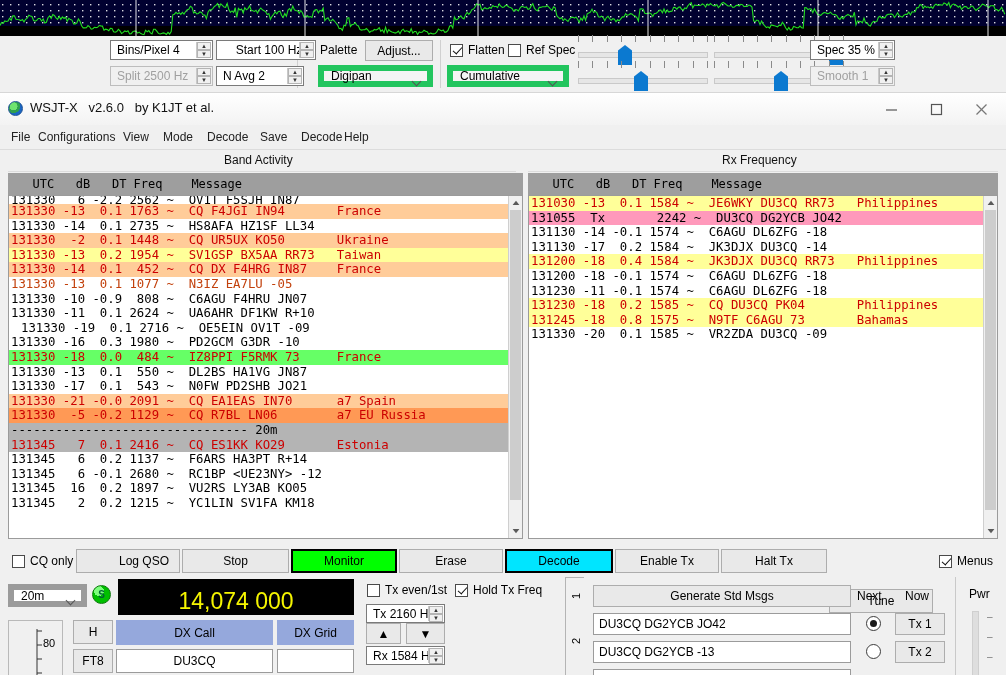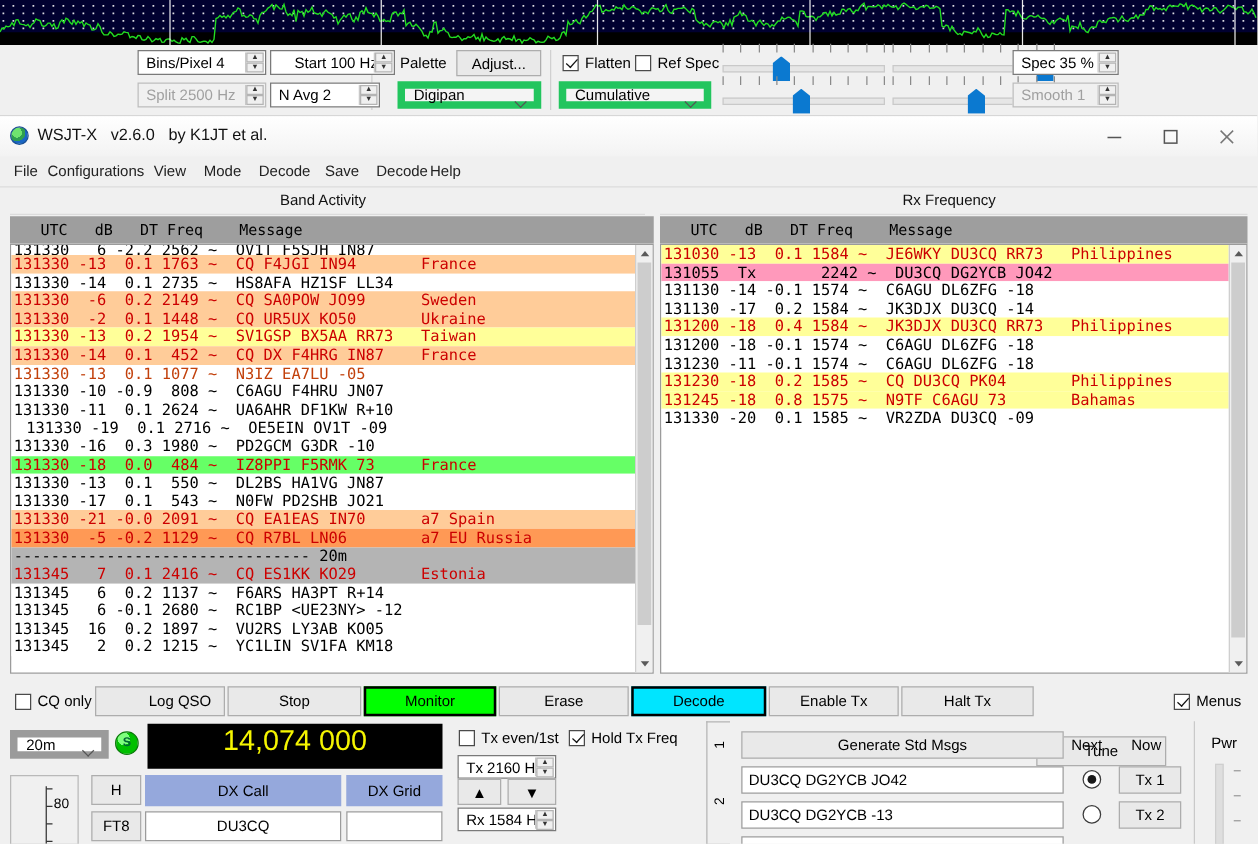--- a/index.html
+++ b/index.html
@@ -95,21 +95,21 @@
   .sb { position:absolute; right:0; top:0; bottom:0; width:14px; background:#f0f0f0; border-left:1px solid #cfcfcf; }
   .sb .arrow { position:absolute; left:0; right:0; height:14px; display:flex; align-items:center; justify-content:center; }
   .sb .arrow.up { top:0; } .sb .arrow.dn { bottom:0; }
   .sb .thumb { position:absolute; left:1px; right:1px; background:#cdcdcd; }
 
   
   .bigbtn {
     position:absolute; height:24px; border:1px solid #adadad; background:#e9e9e9;
     display:flex; align-items:center; justify-content:center; font-size:12px;
   }
-  .freqdisp { position:absolute; background:#000; display:flex; align-items:flex-start; justify-content:center;
+  .freqdisp { position:absolute; background:#000; display:flex; align-items:flex-end; justify-content:center;
     color:#f5f500; font-size:23px; }
   .txtfield { position:absolute; background:#fff; border:1px solid #9b9b9b;
     display:flex; align-items:center; font-size:12px; }
   .txtfield.center { justify-content:center; }
   .txtfield.pad { padding-left:5px; }
   .bluehdr { position:absolute; background:#95a8dc; display:flex; align-items:center; justify-content:center;
     font-size:12px; color:#000; }
   .radio { position:absolute; width:15px; height:15px; border-radius:50%; border:1.4px solid #3c3c3c; background:#fff; }
   .radio.on::after { content:""; position:absolute; left:3px; top:3px; width:7px; height:7px; border-radius:50%; background:#1a1a1a; }
   .meterbox { position:absolute; border:1px solid #b9b9b9; background:#f0f0f0; overflow:hidden; }
@@ -829,21 +829,20 @@
     <div class="hline" style="left:528px; top:78px; width:470px;"></div>
 
     <div class="colhdr" style="left:8px; top:80px; width:515px; padding-left:10px;">  UTC   dB   DT Freq    Message</div>
     <div class="colhdr" style="left:528px; top:80px; width:470px; padding-left:10px;">  UTC   dB   DT Freq    Message</div>
 
     <div class="listbox" style="left:8px; top:102px; width:515px; height:344px;">
       <div class="rows" id="ba-rows">
           <div class="row" style="background: rgb(255, 255, 255); color: rgb(0, 0, 0); height: 8px; line-height: 8px; overflow: hidden;">131330   6 -2.2 2562 ~  OV1T F5SJH IN87</div>
           <div class="row" style="background: rgb(255, 204, 153); color: rgb(204, 0, 0);">131330 -13  0.1 1763 ~  CQ F4JGI IN94       France</div>
           <div class="row" style="background: rgb(255, 255, 255); color: rgb(0, 0, 0);">131330 -14  0.1 2735 ~  HS8AFA HZ1SF LL34</div>
-          <div class="row" style="background: rgb(255, 204, 153); color: rgb(204, 0, 0);">131330  -6  0.2 2149 ~  CQ SA0POW JO99      Sweden</div>
           <div class="row" style="background: rgb(255, 204, 153); color: rgb(204, 0, 0);">131330  -2  0.1 1448 ~  CQ UR5UX KO50       Ukraine</div>
           <div class="row" style="background: rgb(255, 255, 153); color: rgb(204, 0, 0);">131330 -13  0.2 1954 ~  SV1GSP BX5AA RR73   Taiwan</div>
           <div class="row" style="background: rgb(255, 204, 153); color: rgb(204, 0, 0);">131330 -14  0.1  452 ~  CQ DX F4HRG IN87    France</div>
           <div class="row" style="background: rgb(255, 255, 255); color: #c2410c;">131330 -13  0.1 1077 ~  N3IZ EA7LU -05</div>
           <div class="row" style="background: rgb(255, 255, 255); color: rgb(0, 0, 0);">131330 -10 -0.9  808 ~  C6AGU F4HRU JN07</div>
           <div class="row" style="background: rgb(255, 255, 255); color: rgb(0, 0, 0);">131330 -11  0.1 2624 ~  UA6AHR DF1KW R+10</div>
           <div class="row" style="background: rgb(255, 255, 255); color: rgb(0, 0, 0); padding-left: 12px;">131330 -19  0.1 2716 ~  OE5EIN OV1T -09</div>
           <div class="row" style="background: rgb(255, 255, 255); color: rgb(0, 0, 0);">131330 -16  0.3 1980 ~  PD2GCM G3DR -10</div>
           <div class="row" style="background: rgb(102, 255, 102); color: rgb(204, 0, 0);">131330 -18  0.0  484 ~  IZ8PPI F5RMK 73     France</div>
           <div class="row" style="background: rgb(255, 255, 255); color: rgb(0, 0, 0);">131330 -13  0.1  550 ~  DL2BS HA1VG JN87</div>

